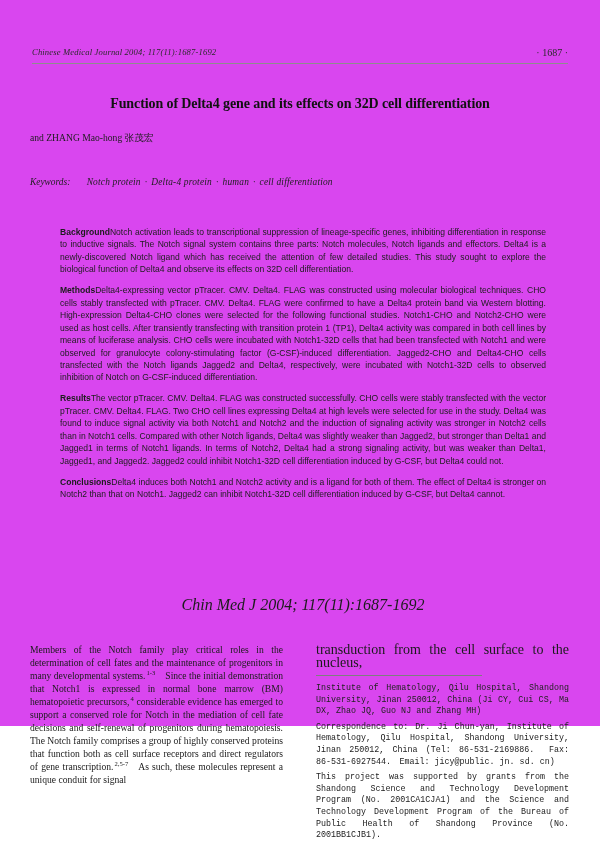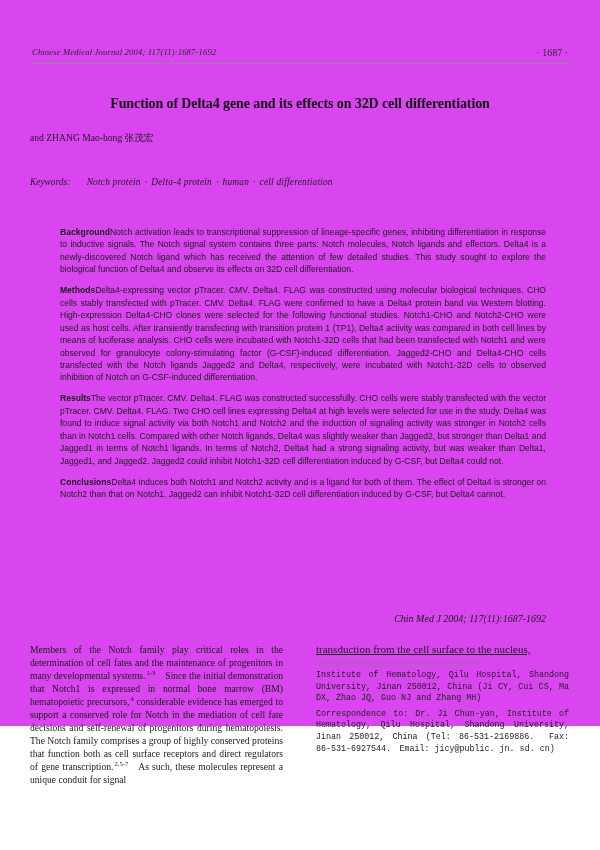--- a/index.html
+++ b/index.html
@@ -101,26 +101,26 @@
     text-align: justify;
     color: #1c1c1c;
   }
   .abs-sec { margin-bottom: 8.5px; }
   .abs-head {
     font-weight: bold;
   }
   .citation {
     position: absolute;
     left: 60px;
-    top: 613px;
+    top: 596px;
     width: 486px;
-    text-align: right;
+    text-align: center;
     font-family: "Liberation Serif", serif;
     font-style: italic;
-    font-size: 10px;
+    font-size: 16px;
     color: #1c1c1c;
   }
   
   .col-left {
     position: absolute;
     left: 30px;
     top: 643px;
     width: 253px;
     font-size: 9.6px;
     line-height: 13.05px;
@@ -131,24 +131,23 @@
     position: absolute;
     left: 316px;
     top: 643px;
     width: 253px;
     font-size: 9.6px;
     line-height: 13.05px;
     text-align: justify;
     color: #1a1a1a;
   }
   .col-right-top {
-    font-size: 11px;
+    font-size: 14px;
     line-height: 13.05px;
     text-align: justify;
-    text-decoration: underline;
   }
   .foot-rule {
     width: 166px;
     height: 1px;
     background: #7e7e7e;
     margin: 6px 0 7px 0;
   }
   .footnote {
     font-size: 8.35px;
     line-height: 11.6px;
@@ -198,16 +197,17 @@
   <div class="citation">Chin Med J 2004; 117(11):1687-1692</div>
 
   <div class="col-left" id="col-left">Members of the Notch family play critical roles in the determination of cell fates and the maintenance of progenitors in many developmental systems.<sup>1-3</sup><span class="sp"></span>Since the initial demonstration that Notch1 is expressed in normal bone marrow (BM) hematopoietic precursors,<sup>4</sup> considerable evidence has emerged to support a conserved role for Notch in the mediation of cell fate decisions and self-renewal of progenitors during hematopoiesis. The Notch family comprises a group of highly conserved proteins that function both as cell surface receptors and direct regulators of gene transcription.<sup>2,5-7</sup><span class="sp"></span>As such, these molecules represent a unique conduit for signal</div>
 
   <div class="col-right">
     <div class="col-right-top">transduction from the cell surface to the nucleus,</div>
     <div class="foot-rule"></div>
     <div class="footnote">
       <p>Institute of Hematology, Qilu Hospital, Shandong University, Jinan 250012, China (Ji CY, Cui CS, Ma DX, Zhao JQ, Guo NJ and Zhang MH)</p>
       <p>Correspondence to: Dr. Ji Chun-yan, Institute of Hematology, Qilu Hospital, Shandong University, Jinan 250012, China (Tel: 86-531-2169886.　Fax:　86-531-6927544.　Email: jicy@public. jn. sd. cn)</p>
+      <p>This project was supported by grants from the Shandong Science and Technology Development Program (No. 2001CA1CJA1) and the Science and Technology Development Program of the Bureau of Public Health of Shandong Province (No. 2001BB1CJB1).</p>
     </div>
   </div>
 
 </div>
 
 </body></html>

